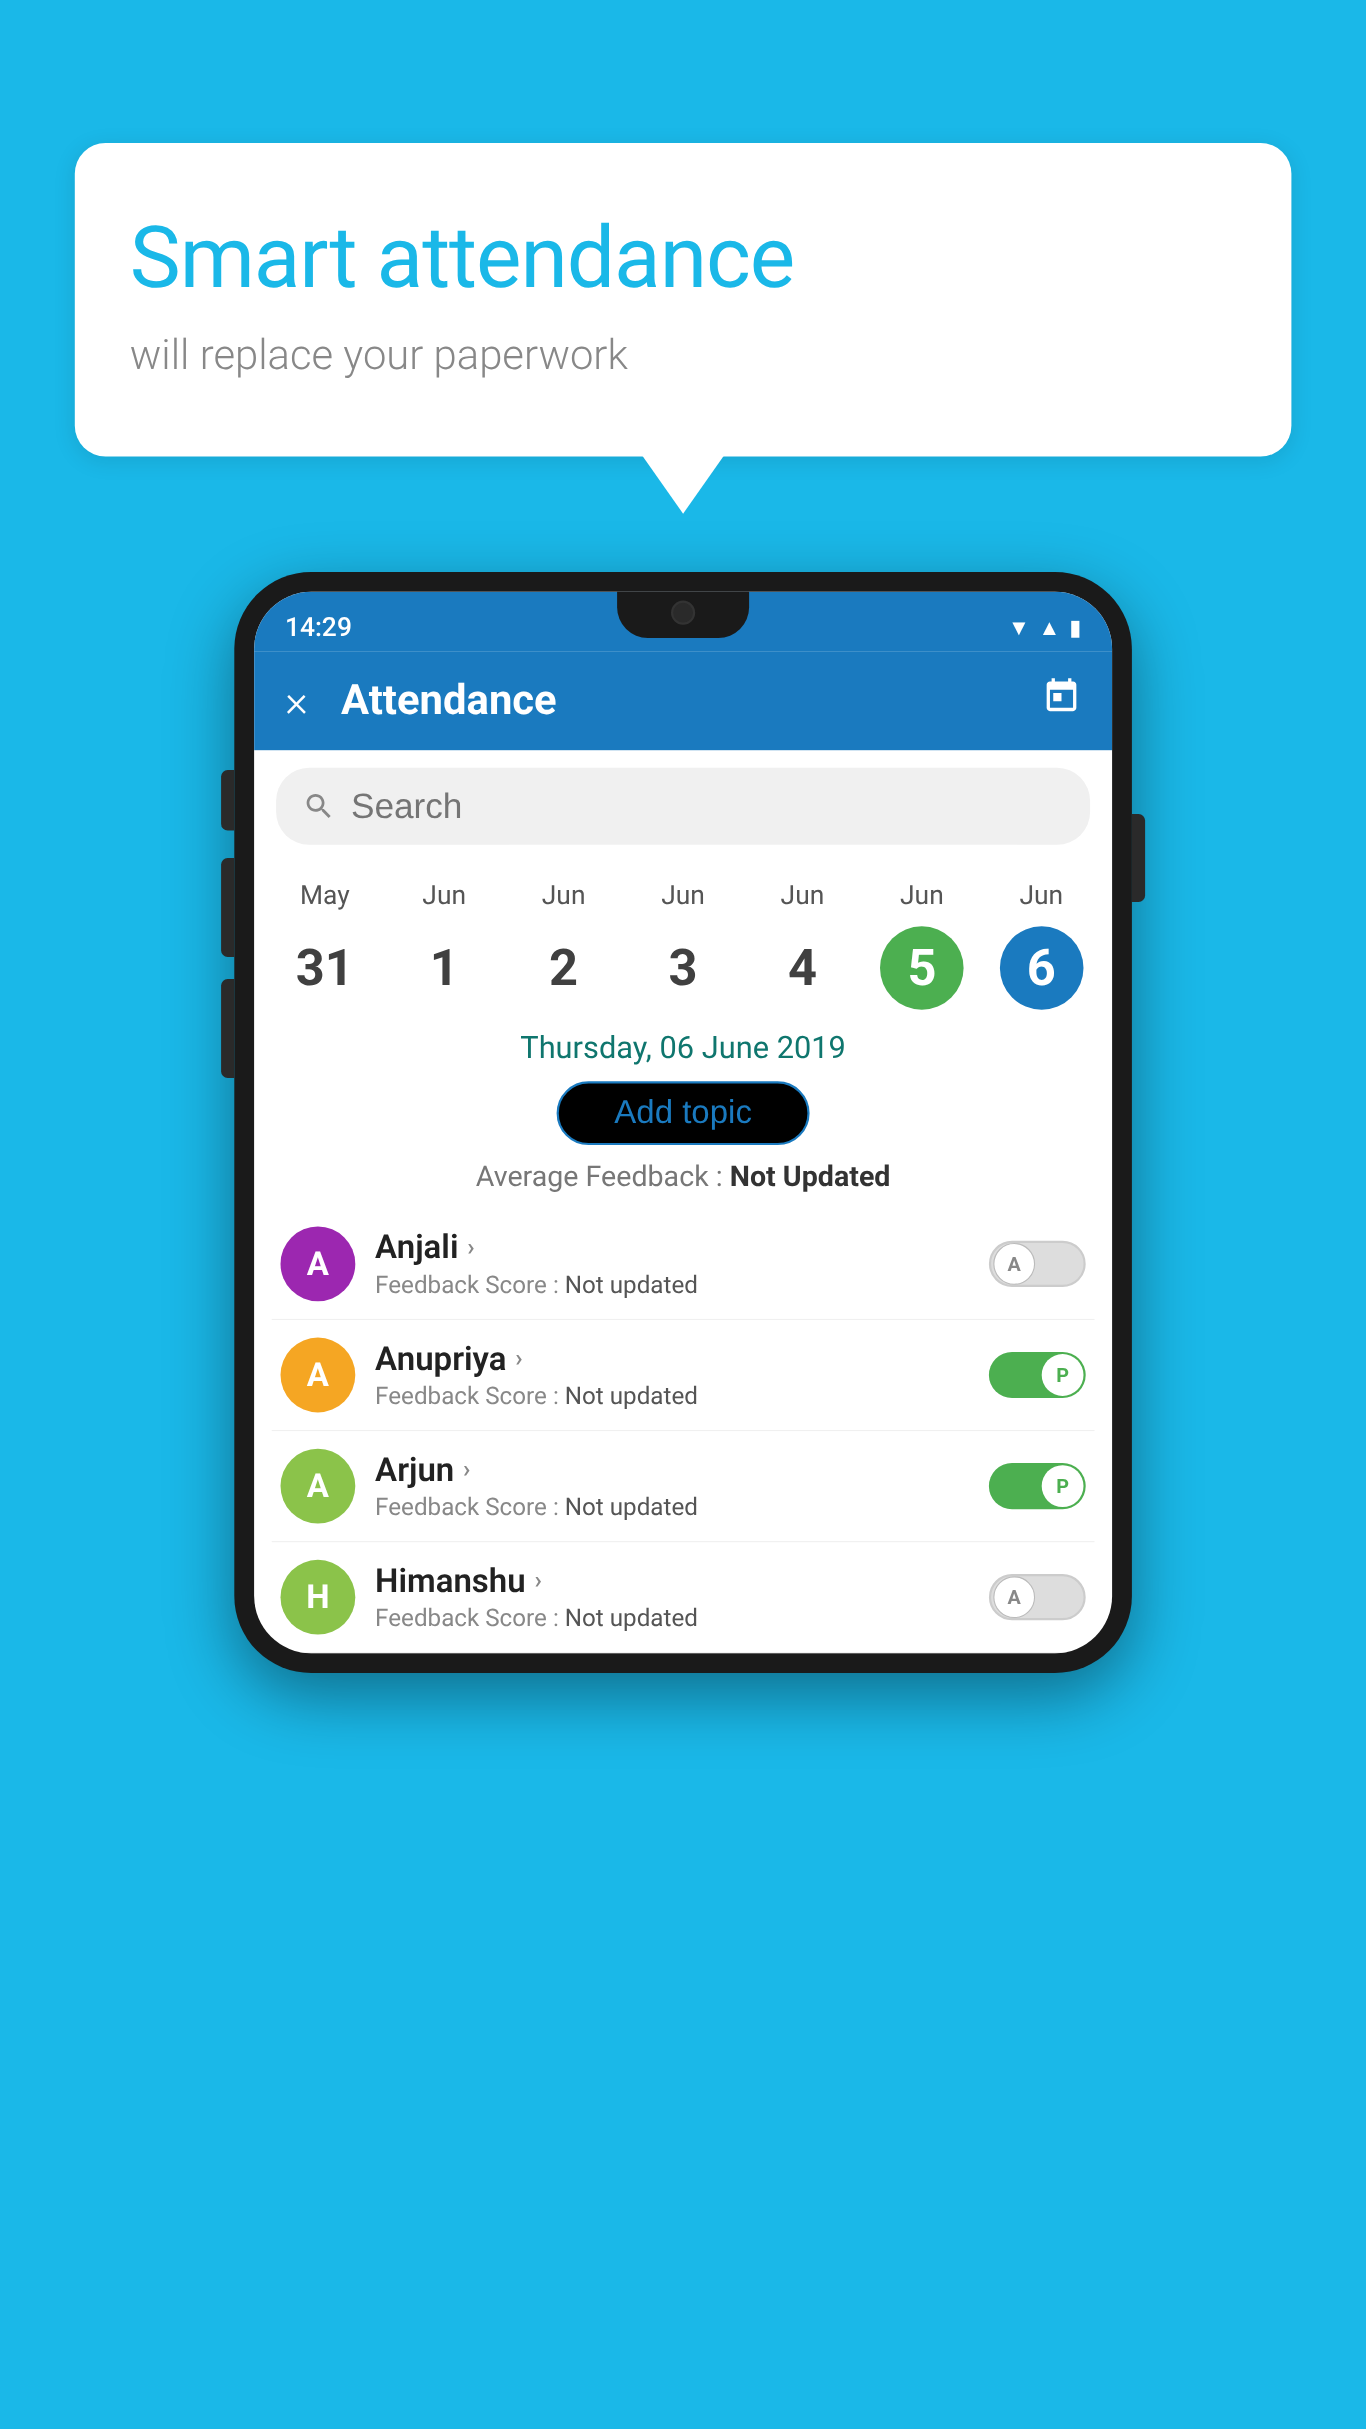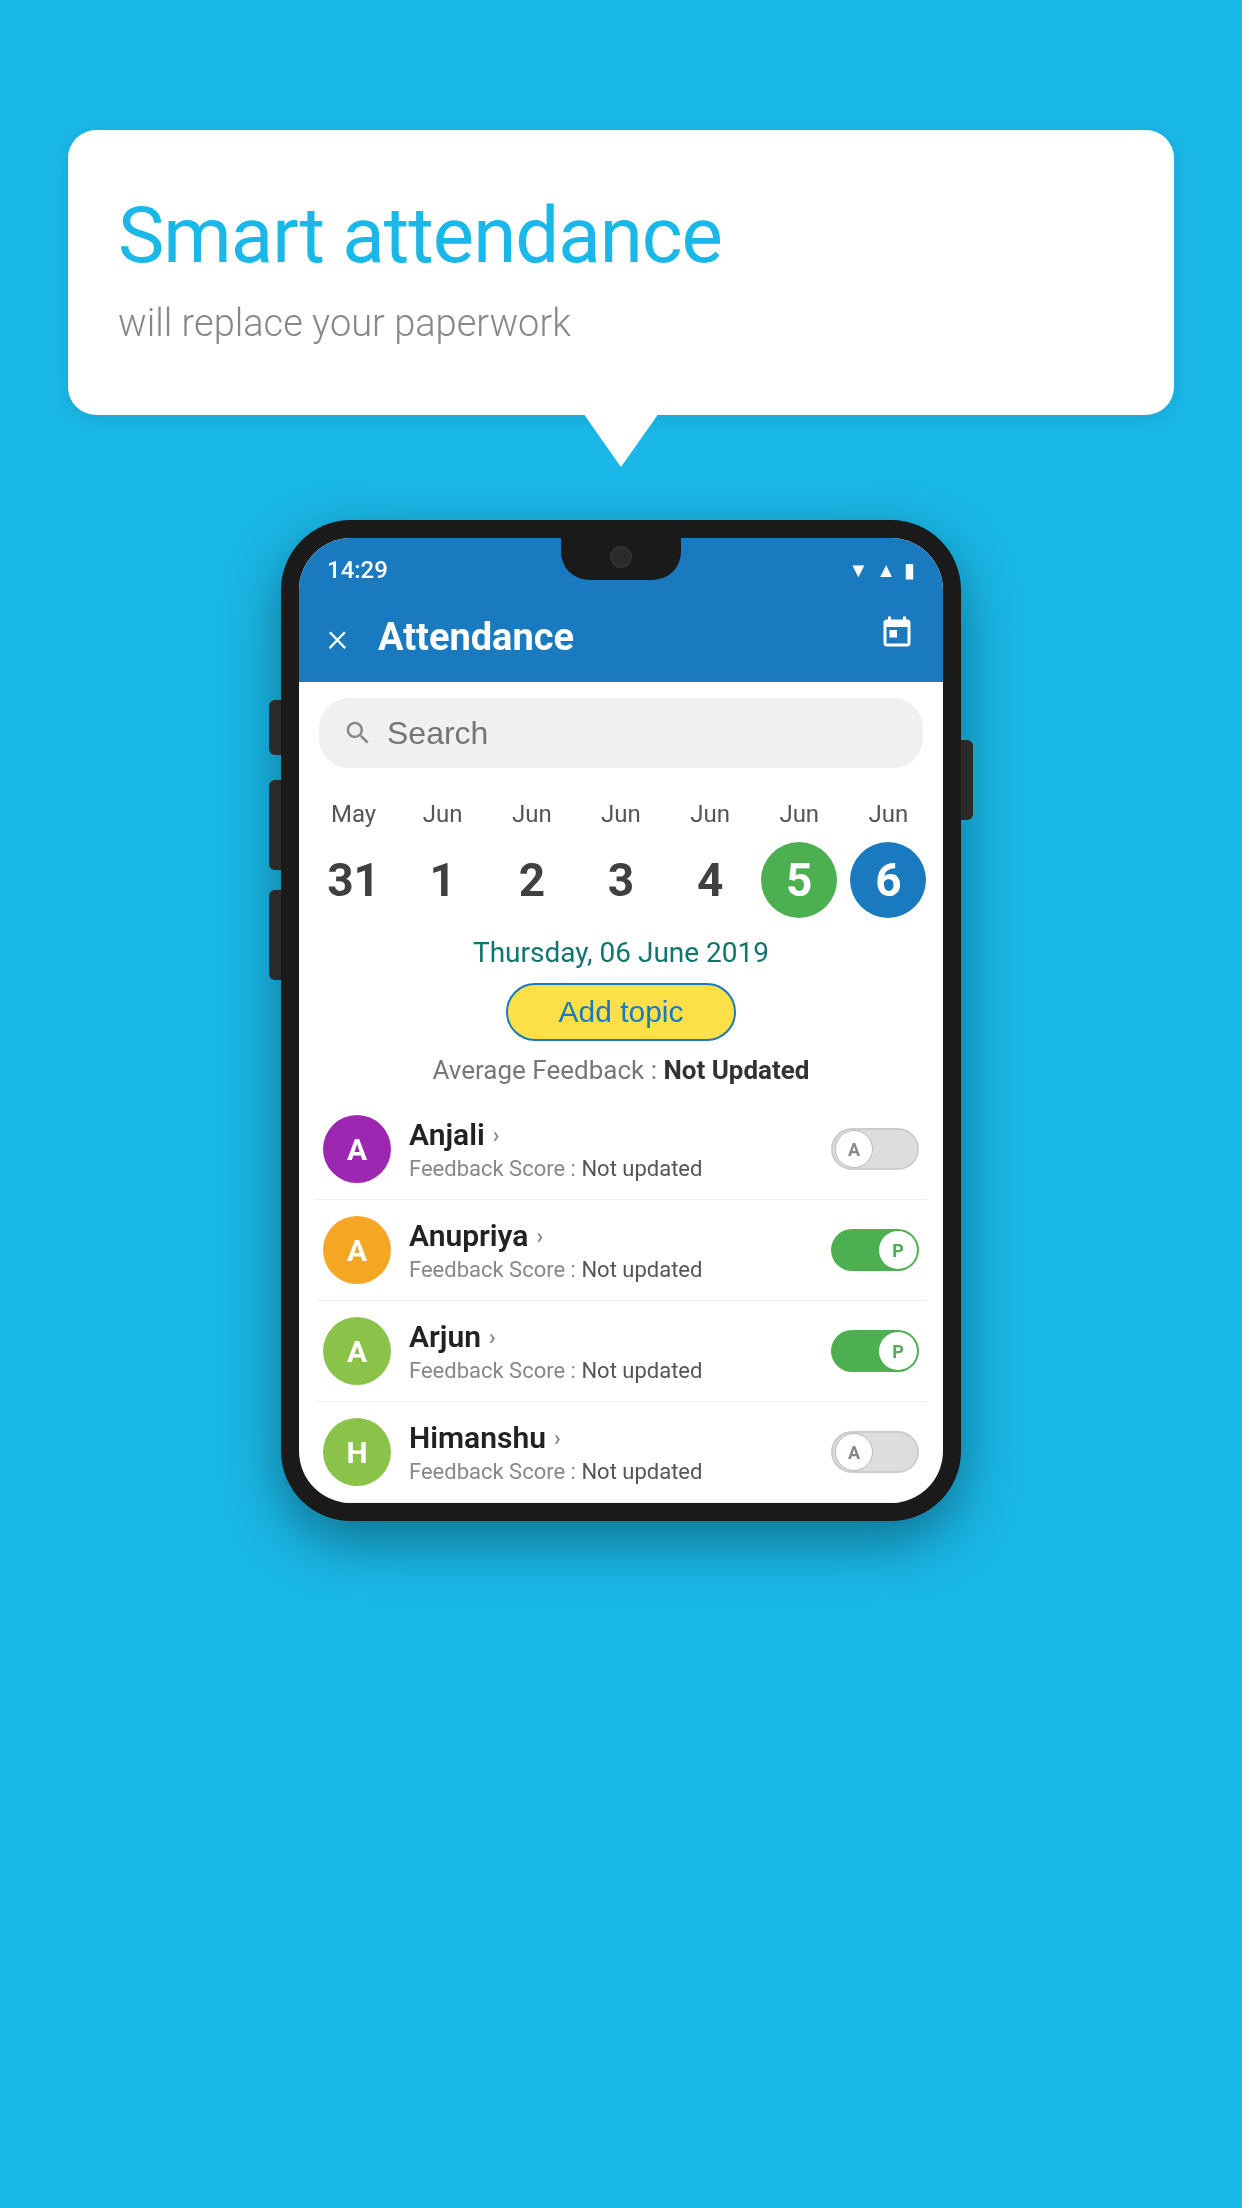--- a/index.html
+++ b/index.html
@@ -51,21 +51,21 @@
       color: #888;
       font-weight: 300;
     }
 
     
     .phone-wrapper {
       position: absolute;
       top: 520px;
       left: 50%;
       transform: translateX(-50%);
-      width: 680px;
+      width: 816px;
     }
     .phone-frame {
       background: #1a1a1a;
       border-radius: 70px;
       padding: 18px;
       box-shadow: 0 20px 60px rgba(0,0,0,0.4);
       position: relative;
     }
     
     .phone-notch {
@@ -252,21 +252,21 @@
       font-size: 28px;
       color: #0f766e;
       padding: 10px 0 14px;
     }
 
     
     .add-topic-btn {
       display: block;
       margin: 0 auto 0;
       border: 2px solid #1a7abf;
-      background: #fde047;
+      background: #000000;
       color: #1a7abf;
       border-radius: 30px;
       padding: 10px 50px;
       font-size: 30px;
       cursor: pointer;
       width: fit-content;
     }
 
     
     .avg-feedback {

